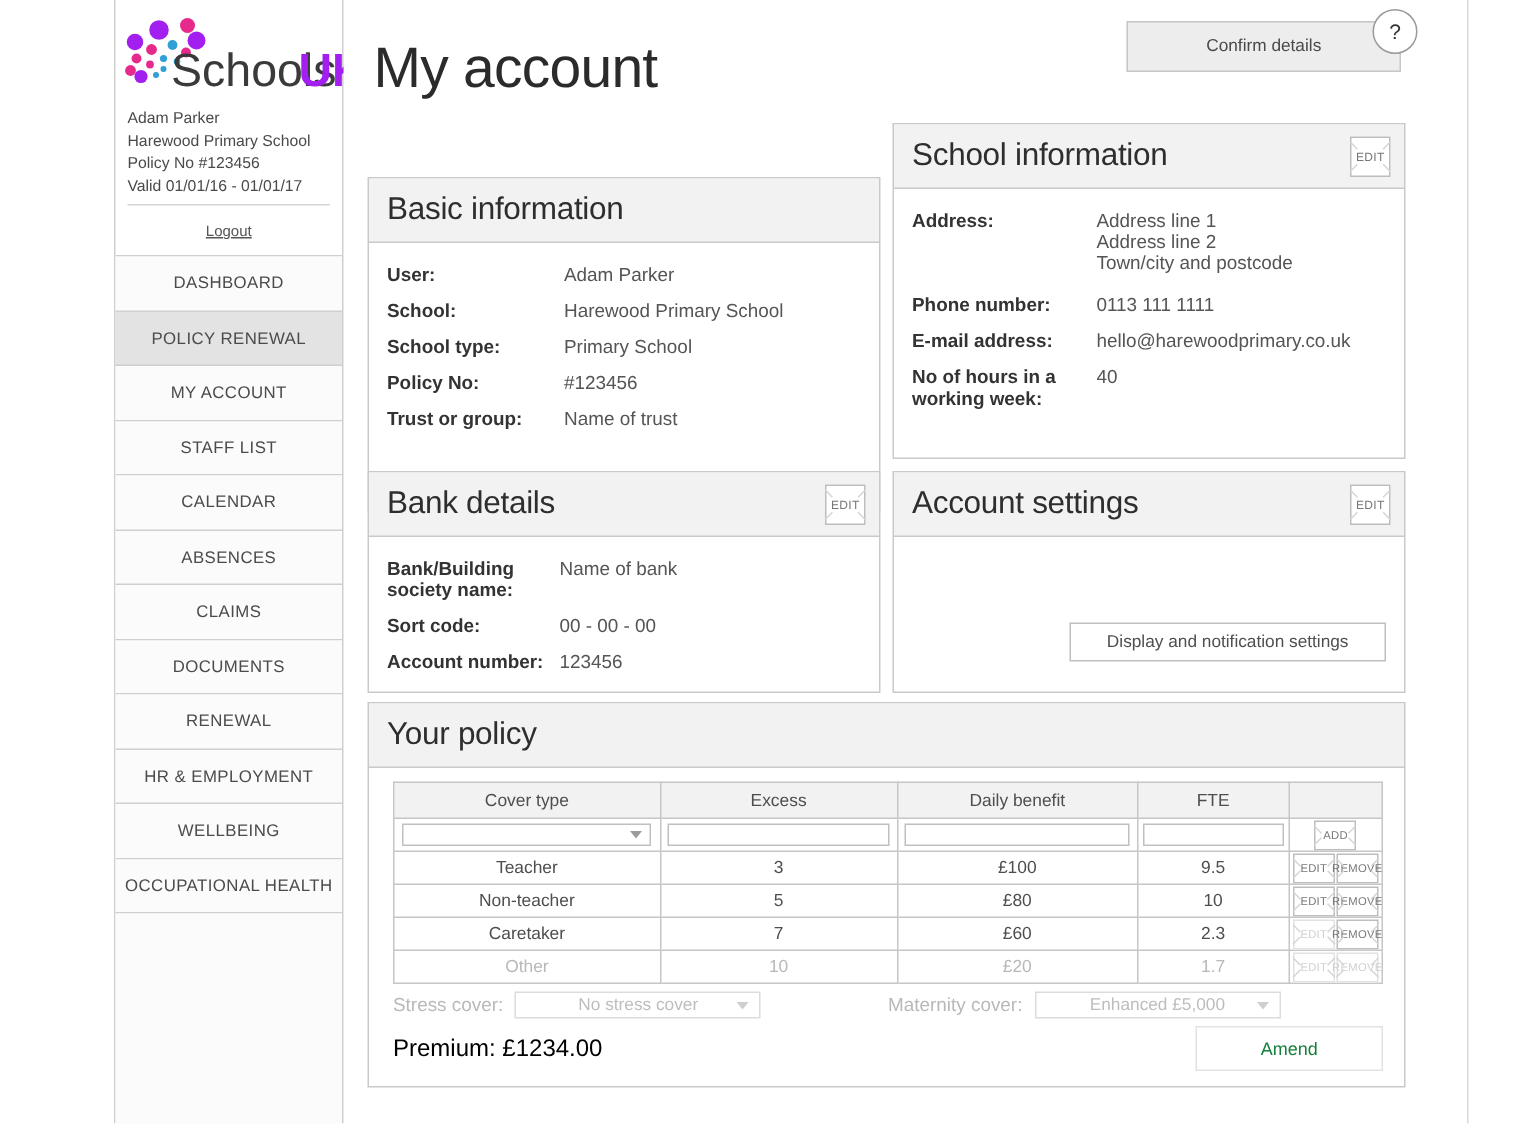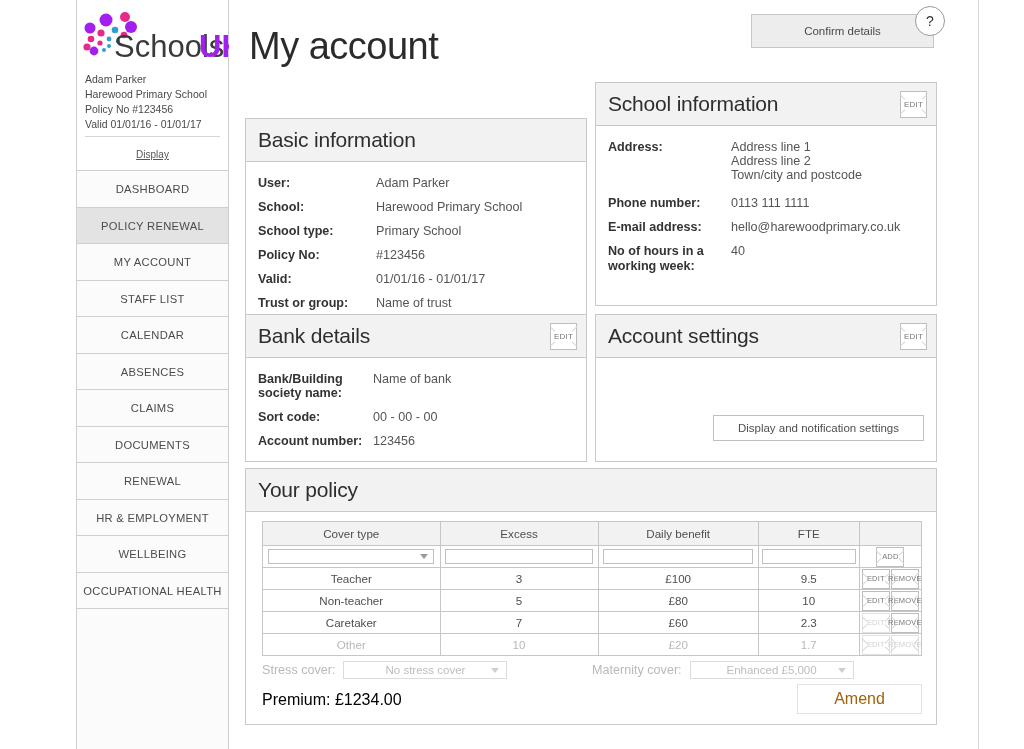--- a/index.html
+++ b/index.html
@@ -215,21 +215,21 @@
   }
   .premium {
     position:absolute; left:16px; top: 222px;
     font-size: 16px; color:#000000;
   }
   .amend-btn {
     position:absolute; left: 551px; top: 215px;
     width: 125px; height: 30px;
     border: 1px solid #e2e2e2; background:#fff;
     display:flex; align-items:center; justify-content:center;
-    font-size: 16px; color:#a16207; cursor:pointer;
+    font-size: 12px; color:#15803d; cursor:pointer;
   }
 </style>
 </head>
 <body>
 
 <div id="app">
 
   <div class="page-rule"></div>
 
   <div class="sidebar">
@@ -259,21 +259,21 @@
 
     <div class="user-block">
       <div>Adam Parker</div>
       <div>Harewood Primary School</div>
       <div>Policy No #123456</div>
       <div>Valid 01/01/16 - 01/01/17</div>
     </div>
 
     <div class="logout-sep"></div>
     <div class="logout-row">
-      <span class="logout-link">Display</span>
+      <span class="logout-link">Logout</span>
     </div>
 
     <div class="nav">
       <div class="nav-item">DASHBOARD</div>
       <div class="nav-item active">POLICY RENEWAL</div>
       <div class="nav-item">MY ACCOUNT</div>
       <div class="nav-item">STAFF LIST</div>
       <div class="nav-item">CALENDAR</div>
       <div class="nav-item">ABSENCES</div>
       <div class="nav-item">CLAIMS</div>
@@ -310,24 +310,20 @@
             <span class="dlabel">School:</span>
             <span class="dval">Harewood Primary School</span>
           </div>
         <div class="drow">
             <span class="dlabel">School type:</span>
             <span class="dval">Primary School</span>
           </div>
         <div class="drow">
             <span class="dlabel">Policy No:</span>
             <span class="dval">#123456</span>
-          </div>
-        <div class="drow">
-            <span class="dlabel">Valid:</span>
-            <span class="dval">01/01/16 - 01/01/17</span>
           </div>
         <div class="drow">
             <span class="dlabel">Trust or group:</span>
             <span class="dval">Name of trust</span>
           </div>
       </div>
     </div>
 
     <div class="card" id="card-school">
       <div class="card-head">

